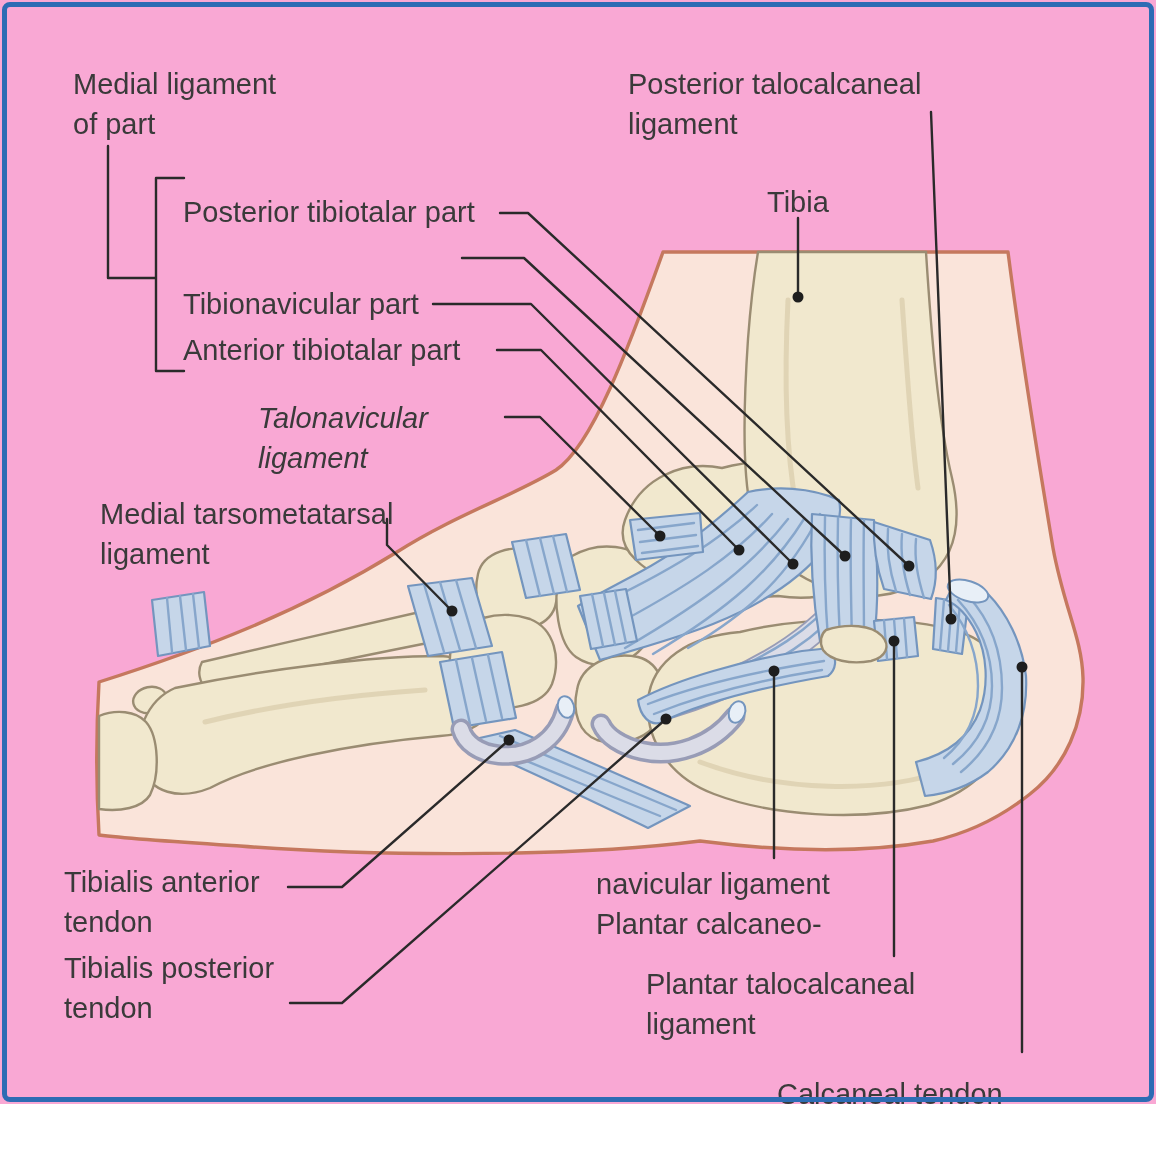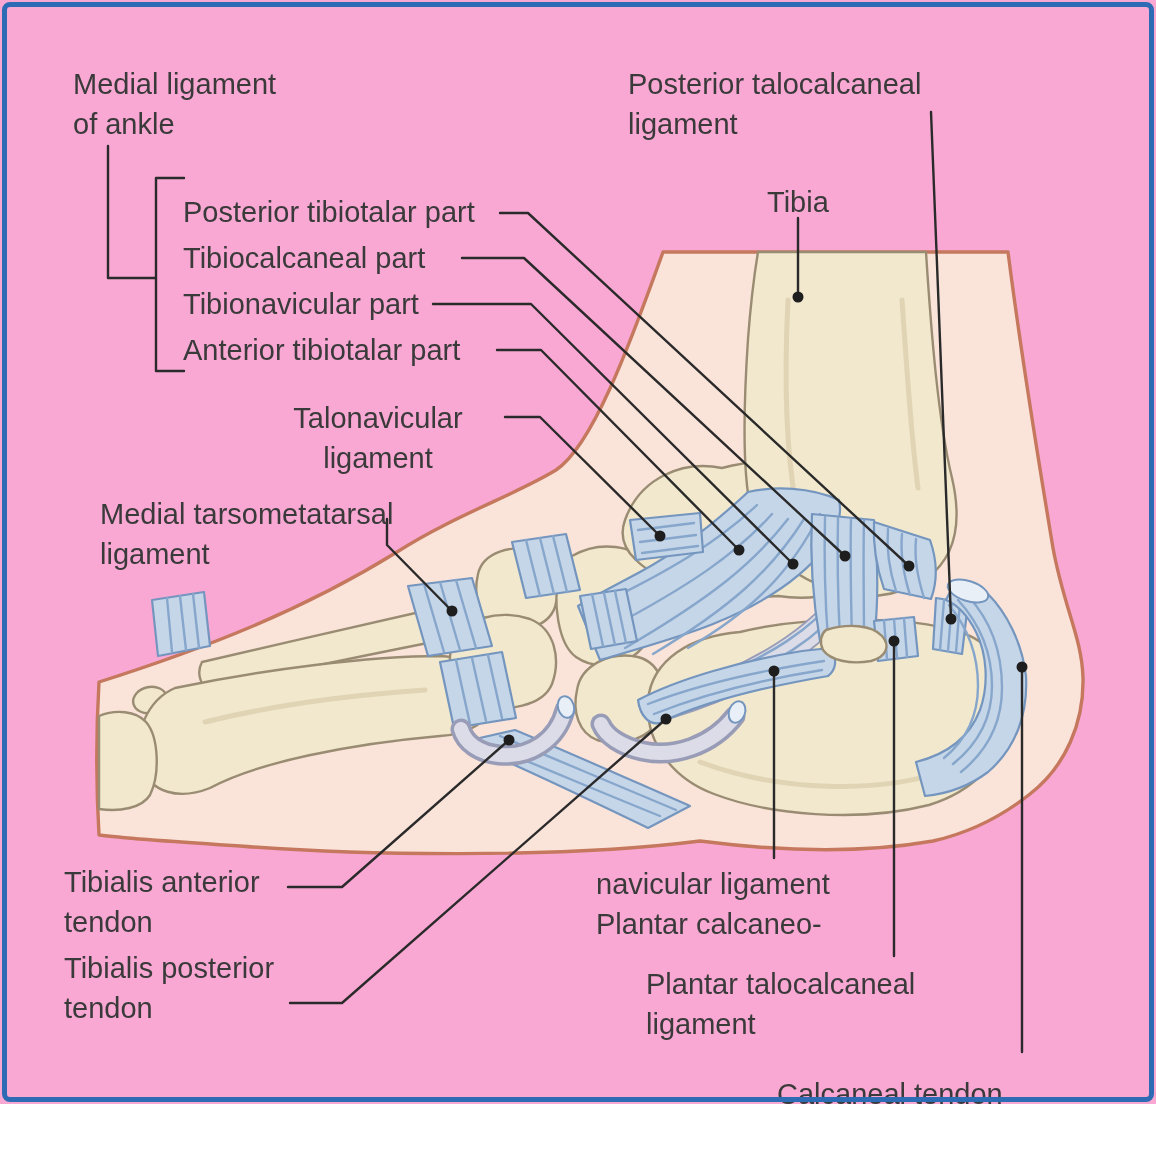--- a/index.html
+++ b/index.html
@@ -22,21 +22,21 @@
   .stripe{fill:none;stroke:var(--lig_stripe);stroke-width:2.4;stroke-linecap:round;}
   .tube-out{fill:none;stroke:var(--tendon_outline);stroke-width:21;stroke-linecap:round;}
   .tube-in{fill:none;stroke:var(--tendon);stroke-width:14;stroke-linecap:round;}
   .tend{fill:var(--tendon);stroke:var(--tendon_outline);stroke-width:2;}
   .cut{fill:#E8EFF7;stroke:var(--lig_outline);stroke-width:2;}
   .leader{fill:none;stroke:var(--leader);stroke-width:2.4;stroke-linejoin:round;stroke-linecap:round;}
   .dot{fill:var(--dot);stroke:none;}
   .lbl{position:absolute;font-size:29px;line-height:40px;color:var(--text);
        white-space:nowrap;z-index:30;}
   .lbl span{display:block;}
-  .r{text-align:center;}
+  .r{text-align:left;font-style:italic;}
 </style>
 </head>
 <body>
 
 <div id="stage">
   <div id="frame"></div>
 
   <svg width="1156" height="1162" viewBox="0 0 1156 1162">
 
     <path class="skin" d="
@@ -240,25 +240,24 @@
       <circle class="dot" cx="1022" cy="667" r="5.5"></circle>
       <path class="leader" d="M288,887 H342 L509,740"></path>
       <circle class="dot" cx="509" cy="740" r="5.5"></circle>
       <path class="leader" d="M290,1003 H342 L666,719"></path>
       <circle class="dot" cx="666" cy="719" r="5.5"></circle>
     </g>
   </svg>
 
   <div class="lbl" style="left:73px;top:64px">
     <span>Medial ligament</span>
-    <span>of ankle</span>
+    <span>of part</span>
   </div>
 
   <div class="lbl" style="left:183px;top:192px">Posterior tibiotalar part</div>
-  <div class="lbl" style="left:183px;top:238px">Tibiocalcaneal part</div>
   <div class="lbl" style="left:183px;top:284px">Tibionavicular part</div>
   <div class="lbl" style="left:183px;top:330px">Anterior tibiotalar part</div>
 
   <div class="lbl r" style="left:258px;top:398px;width:240px">
     <span>Talonavicular</span>
     <span>ligament</span>
   </div>
 
   <div class="lbl" style="left:100px;top:494px">
     <span>Medial tarsometatarsal</span>

